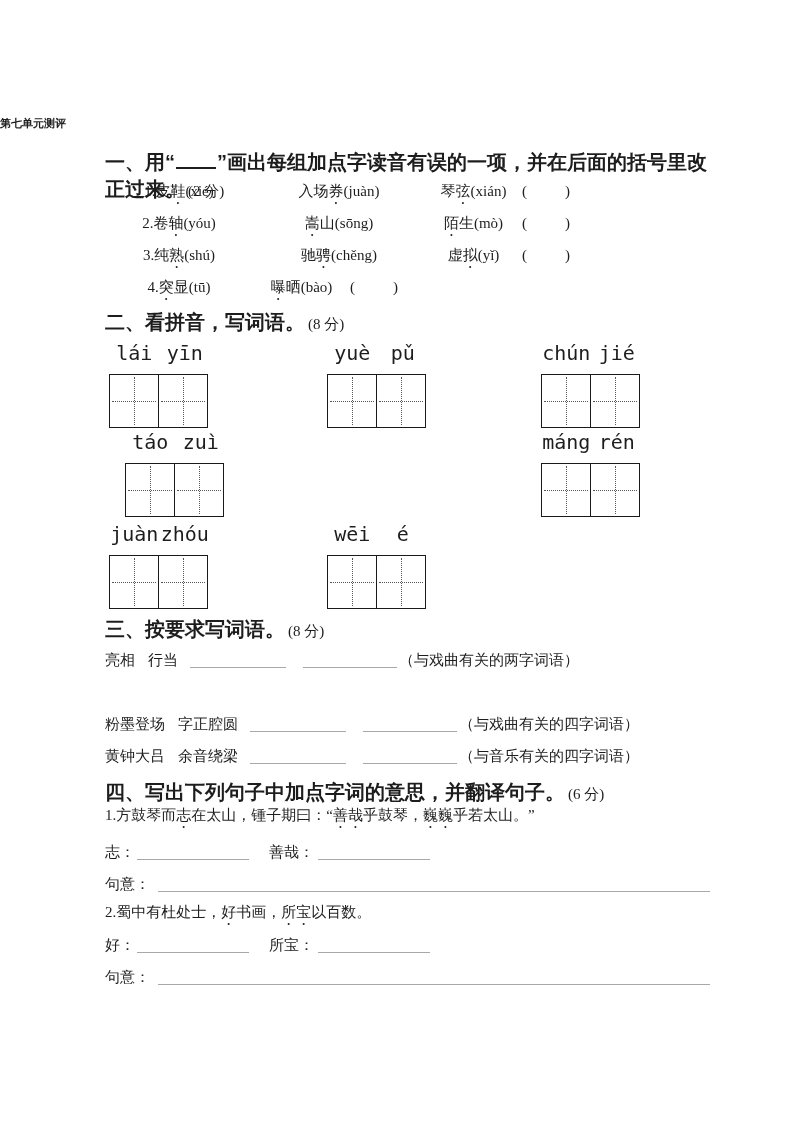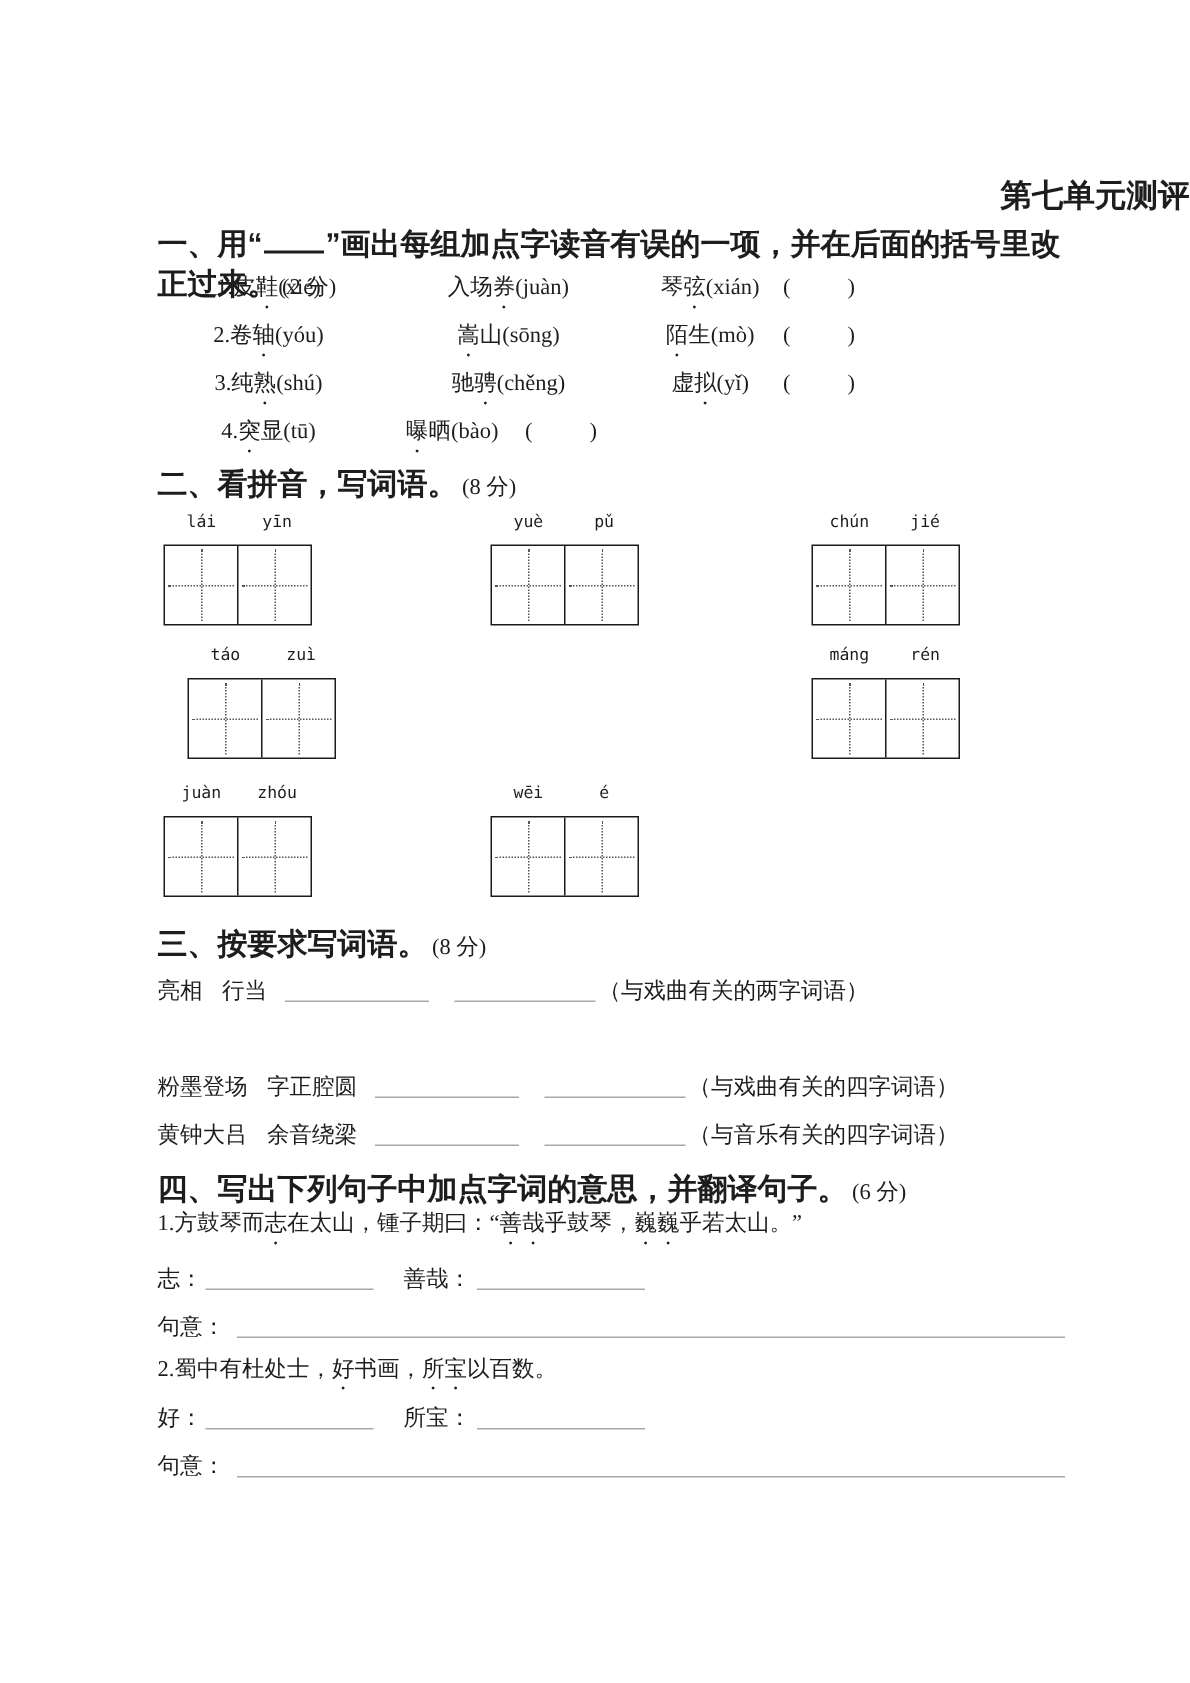--- a/index.html
+++ b/index.html
@@ -1,34 +1,34 @@
 <!DOCTYPE html>
 <html><head>
 <meta charset="utf-8">
 <style>
   html,body{margin:0;padding:0;background:#ffffff;}
   .page{position:relative;width:793px;height:1122px;background:#ffffff;color:#1d1d1d;
         font-family:"Liberation Serif","DejaVu Serif",serif;font-size:15px;overflow:hidden;}
   .block{position:absolute;left:105px;right:83px;}
-  .title{position:absolute;left:0;right:0;text-align:right;
-         font-family:"Liberation Sans","DejaVu Sans",sans-serif;font-weight:700;font-size:21px;}
+  .title{position:absolute;left:0;right:0;text-align:left;
+         font-family:"Liberation Sans","DejaVu Sans",sans-serif;font-weight:700;font-size:11px;}
   .hd{font-family:"Liberation Sans","DejaVu Sans",sans-serif;font-weight:700;font-size:20px;}
   .score{font-family:"Liberation Serif","DejaVu Serif",serif;font-weight:400;font-size:15px;margin-left:3px;}
   .hline{display:inline-block;width:40px;border-bottom:2px solid #1d1d1d;height:12px;margin:0 1px;}
   
   .prow{display:flex;align-items:baseline;text-align:center;}
   .c1{width:148px;}
   .c2{width:172px;}
   .c3{width:97px;}
   .brk span + span{margin-left:38px;}
   .em-dot{-webkit-text-emphasis:filled dot #1d1d1d;-webkit-text-emphasis-position:under;
           text-emphasis:filled dot #1d1d1d;text-emphasis-position:under right;}
   
   .group{position:absolute;top:0;width:101px;}
-  .pinyin{display:flex;margin-bottom:9px;font-family:"DejaVu Sans Mono",monospace;font-size:11px;}
+  .pinyin{display:flex;margin-bottom:9px;font-family:"DejaVu Sans Mono",monospace;font-size:20px;}
   .pinyin span{flex:1;text-align:center;}
   .box{display:flex;border:1.5px solid #1a1a1a;width:97px;}
   .cell{position:relative;width:48.5px;height:52px;}
   .cell + .cell{border-left:1.3px solid #1a1a1a;}
   .cell::before{content:"";position:absolute;left:50%;top:2px;bottom:2px;border-left:1px dotted #555;}
   .cell::after{content:"";position:absolute;top:50%;left:2px;right:2px;border-top:1px dotted #555;}
   
   .wline{display:flex;align-items:baseline;}
   .w + .w{margin-left:13px;}
   .blank{display:inline-block;border-bottom:1.5px solid #a8a8a8;position:relative;top:3px;}

